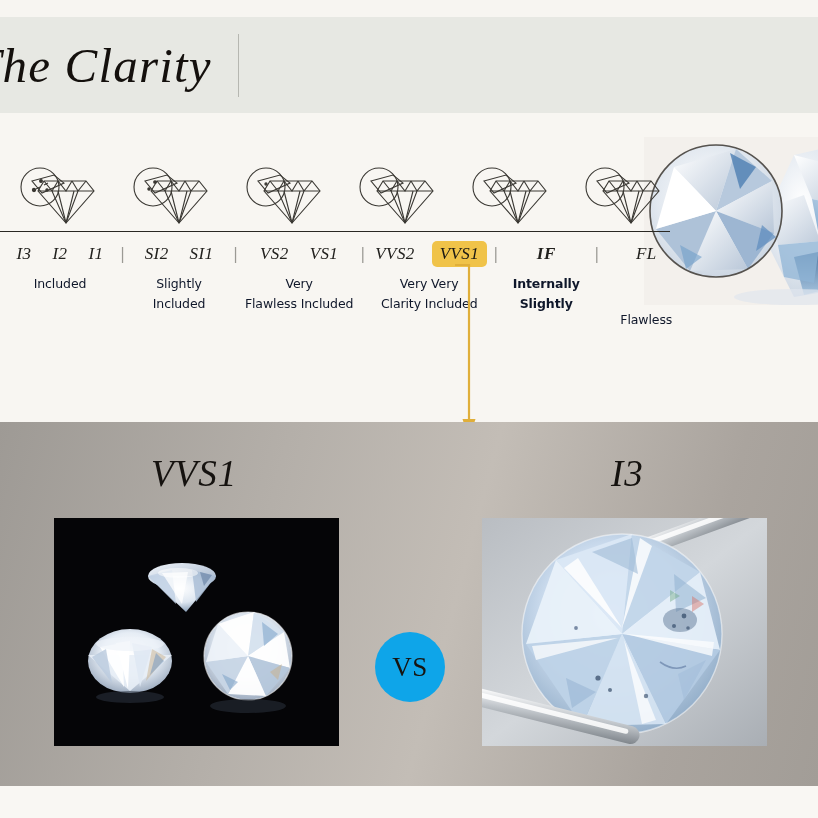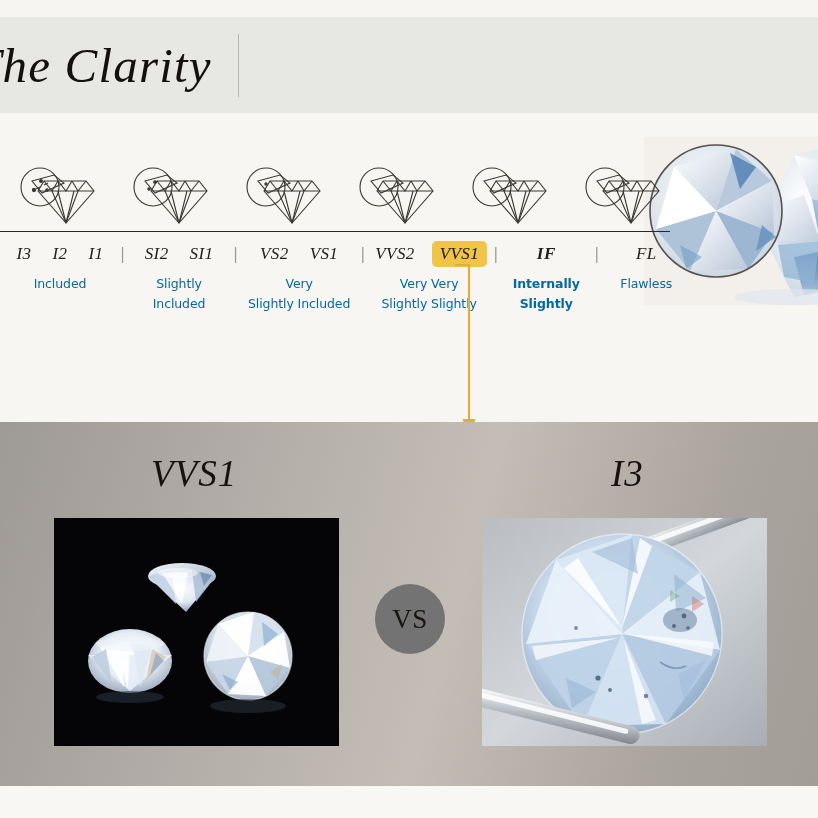--- a/index.html
+++ b/index.html
@@ -89,21 +89,21 @@
     background:#f0c349;
     border-radius:5px;
     padding:3px 8px;
     color:#1a1814;
   }
   .grade-name {
     margin-top:7px;
     font-family:"DejaVu Sans", sans-serif;
     font-size:12.5px;
     line-height:1.62;
-    color:#0369a1;
+    color:#0f172a;
     text-align:center;
     white-space:pre-line;
     letter-spacing:-0.1px;
   }
   .grade-sep {
     font-family:"DejaVu Sans", sans-serif;
     font-size:15px; color:#9b9a94;
     line-height:26px; height:26px;
     flex:none;
   }
@@ -124,23 +124,23 @@
     font-size:37px;
     color:#15120f;
     letter-spacing:1px;
     line-height:1;
     white-space:nowrap;
   }
   .photo-frame { position:absolute; overflow:hidden; }
   .photo-frame svg { display:block; }
 
   .vs-badge {
-    position:absolute; left:375px; top:584px;
+    position:absolute; left:375px; top:632px;
     width:70px; height:70px; border-radius:50%;
-    background:#737373;
+    background:#0ea5e9;
     display:flex; align-items:center; justify-content:center;
     font-family:"Liberation Serif", serif;
     font-size:27px; color:#17140f;
     letter-spacing:0.5px;
     z-index:5;
   }
 
   
   .bottom-strip { position:absolute; top:786px; left:0; width:818px; height:32px; background:#f9f7f3; }
 </style>
@@ -319,47 +319,47 @@
     </div>
 
     <div class="grade-sep">|</div>
 
     <div class="grade-group" style="width:122px;justify-content:flex-end;">
       <div class="grade-codes">
         <span class="grade-code">VS2</span>
         <span class="grade-code">VS1</span>
       </div>
       <div class="grade-name">Very
-Slightly Included</div>
+Flawless Included</div>
     </div>
 
     <div class="grade-sep">|</div>
 
     <div class="grade-group" style="width:128px;">
       <div class="grade-codes">
         <span class="grade-code">VVS2</span>
         <span class="grade-code highlight">VVS1</span>
       </div>
       <div class="grade-name">Very Very
-Slightly Slightly</div>
+Clarity Included</div>
     </div>
 
     <div class="grade-sep">|</div>
 
     <div class="grade-group" style="width:96px;font-weight:bold;">
       <div class="grade-codes">
         <span class="grade-code">IF</span>
       </div>
       <div class="grade-name">Internally
 Slightly</div>
     </div>
 
     <div class="grade-sep">|</div>
 
-    <div class="grade-group" style="width:94px;">
+    <div class="grade-group" style="width:94px;gap:36px;">
       <div class="grade-codes">
         <span class="grade-code">FL</span>
       </div>
       <div class="grade-name">Flawless</div>
     </div>
 
   </div>
 
   <div class="connector">
     <svg width="30" height="180" viewBox="0 0 30 180">

